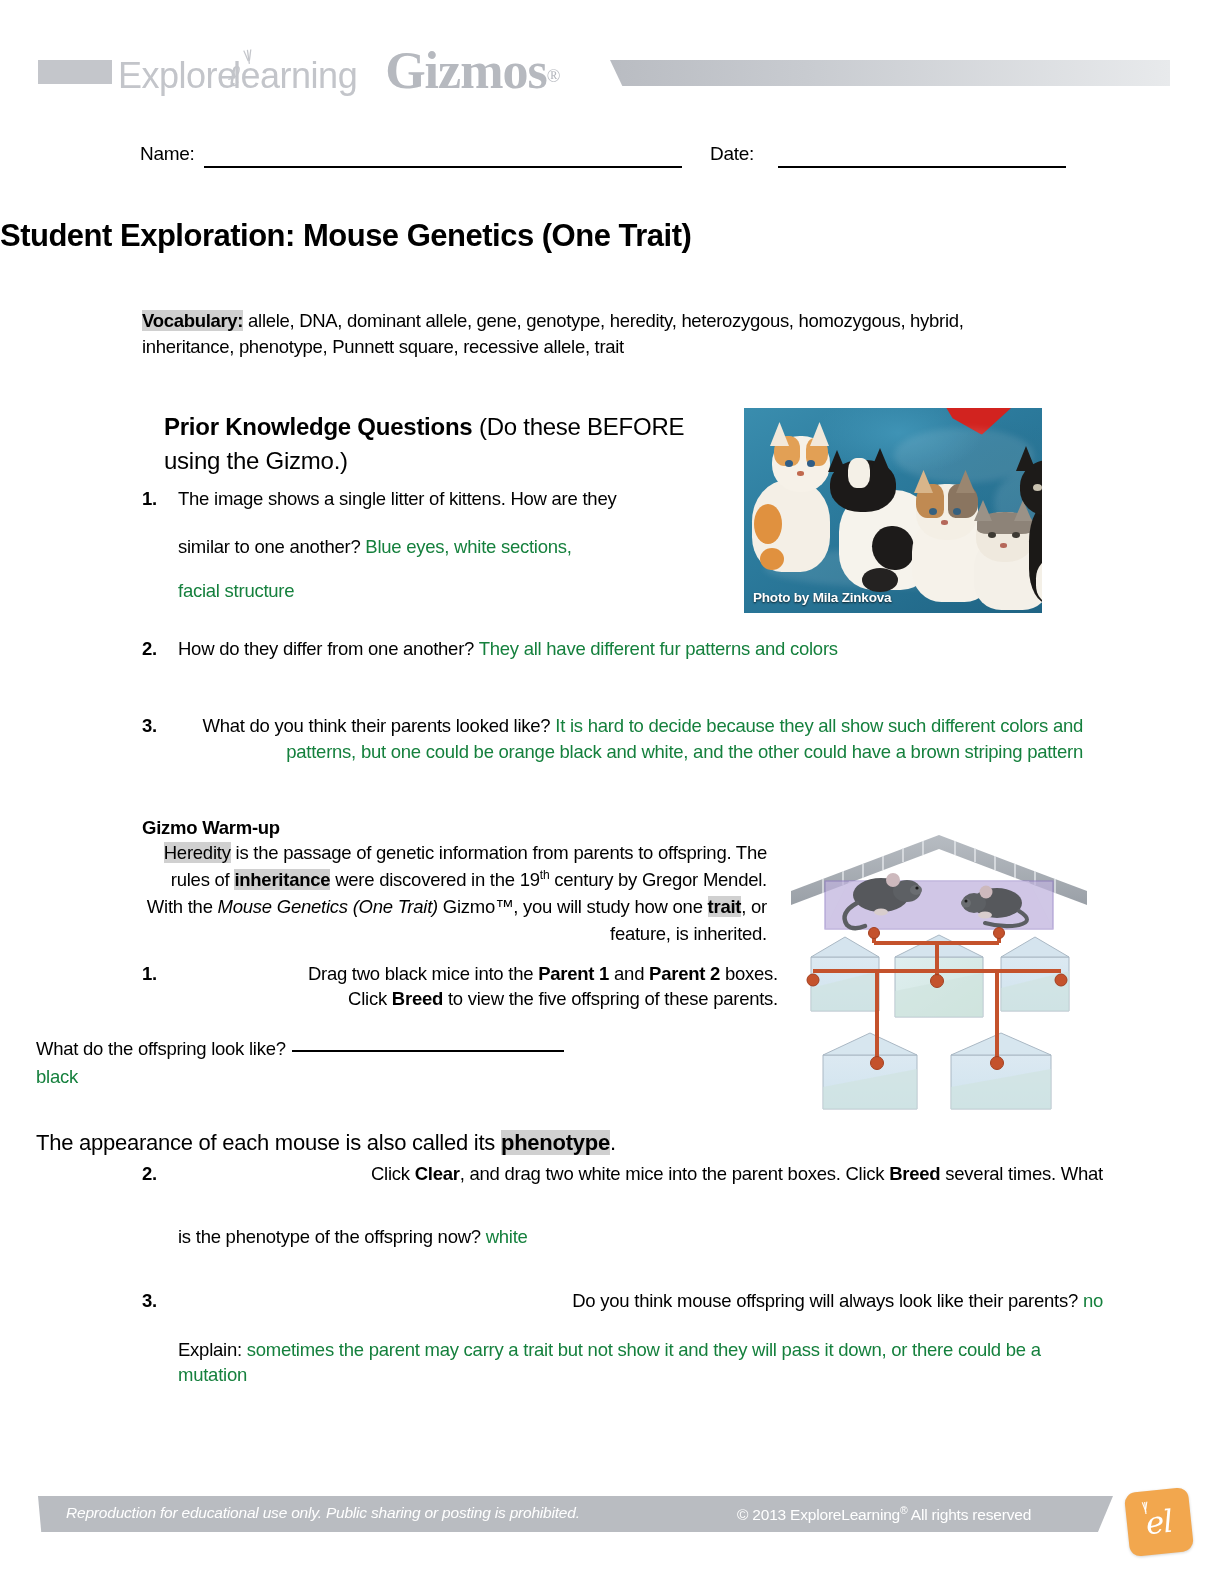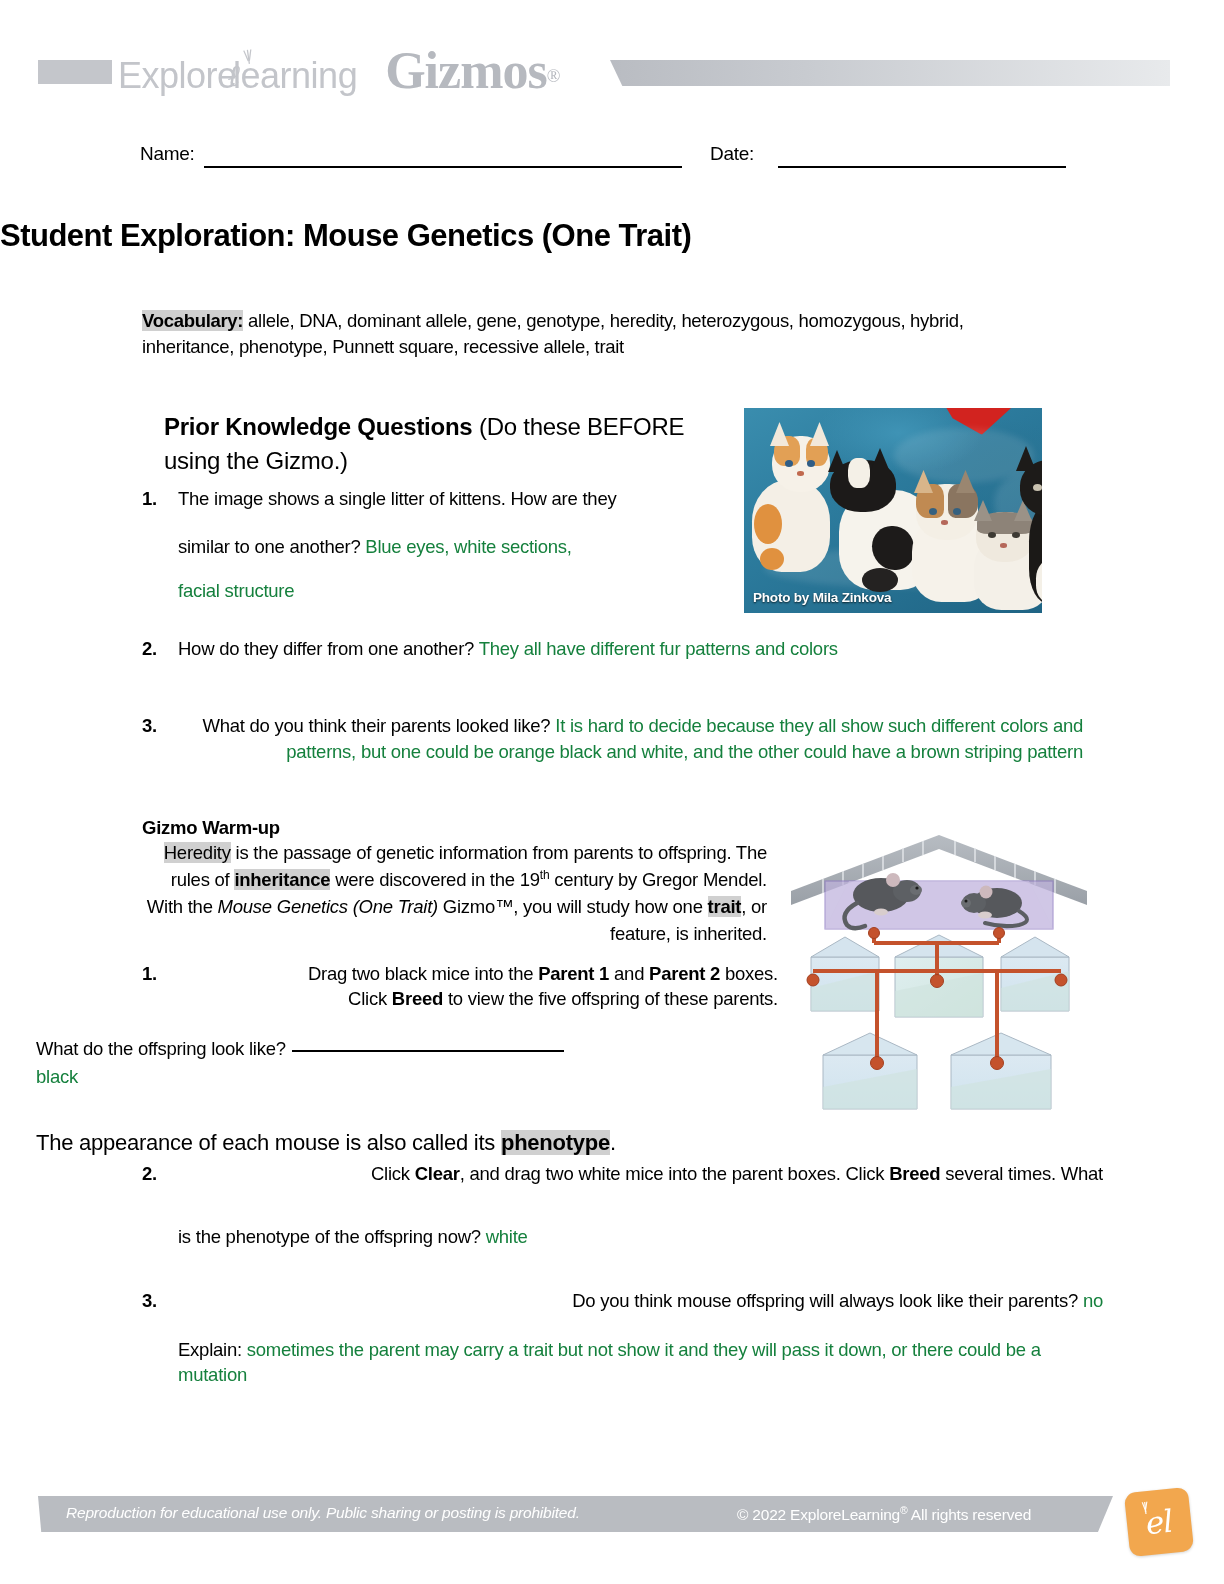--- a/index.html
+++ b/index.html
@@ -582,18 +582,18 @@
 
 <div class="q-item s3">
   <span class="q-num">3.</span>
   <span class="q-body" style="width:925px;"><span>Do you think mouse offspring will always look like their parents?</span> <span class="red">no</span></span>
   <span class="s3-explain"><span>Explain:</span> <span class="red">sometimes the parent may carry a trait but not show it and they will pass it down, or there could be a mutation</span></span>
 </div>
 
 <div class="footer">
   <div class="ftr-bar"></div>
   <div class="ftr-left">Reproduction for educational use only. Public sharing or posting is prohibited.</div>
-  <div class="ftr-right"><span>© 2022 ExploreLearning</span><sup>®</sup><span> All rights reserved</span></div>
+  <div class="ftr-right"><span>© 2013 ExploreLearning</span><sup>®</sup><span> All rights reserved</span></div>
 </div>
 <div class="ftr-logo">
   <div class="ftr-logo-dots">\|/</div>
   <div class="ftr-logo-el">el</div>
 </div>
 
 </body></html>

